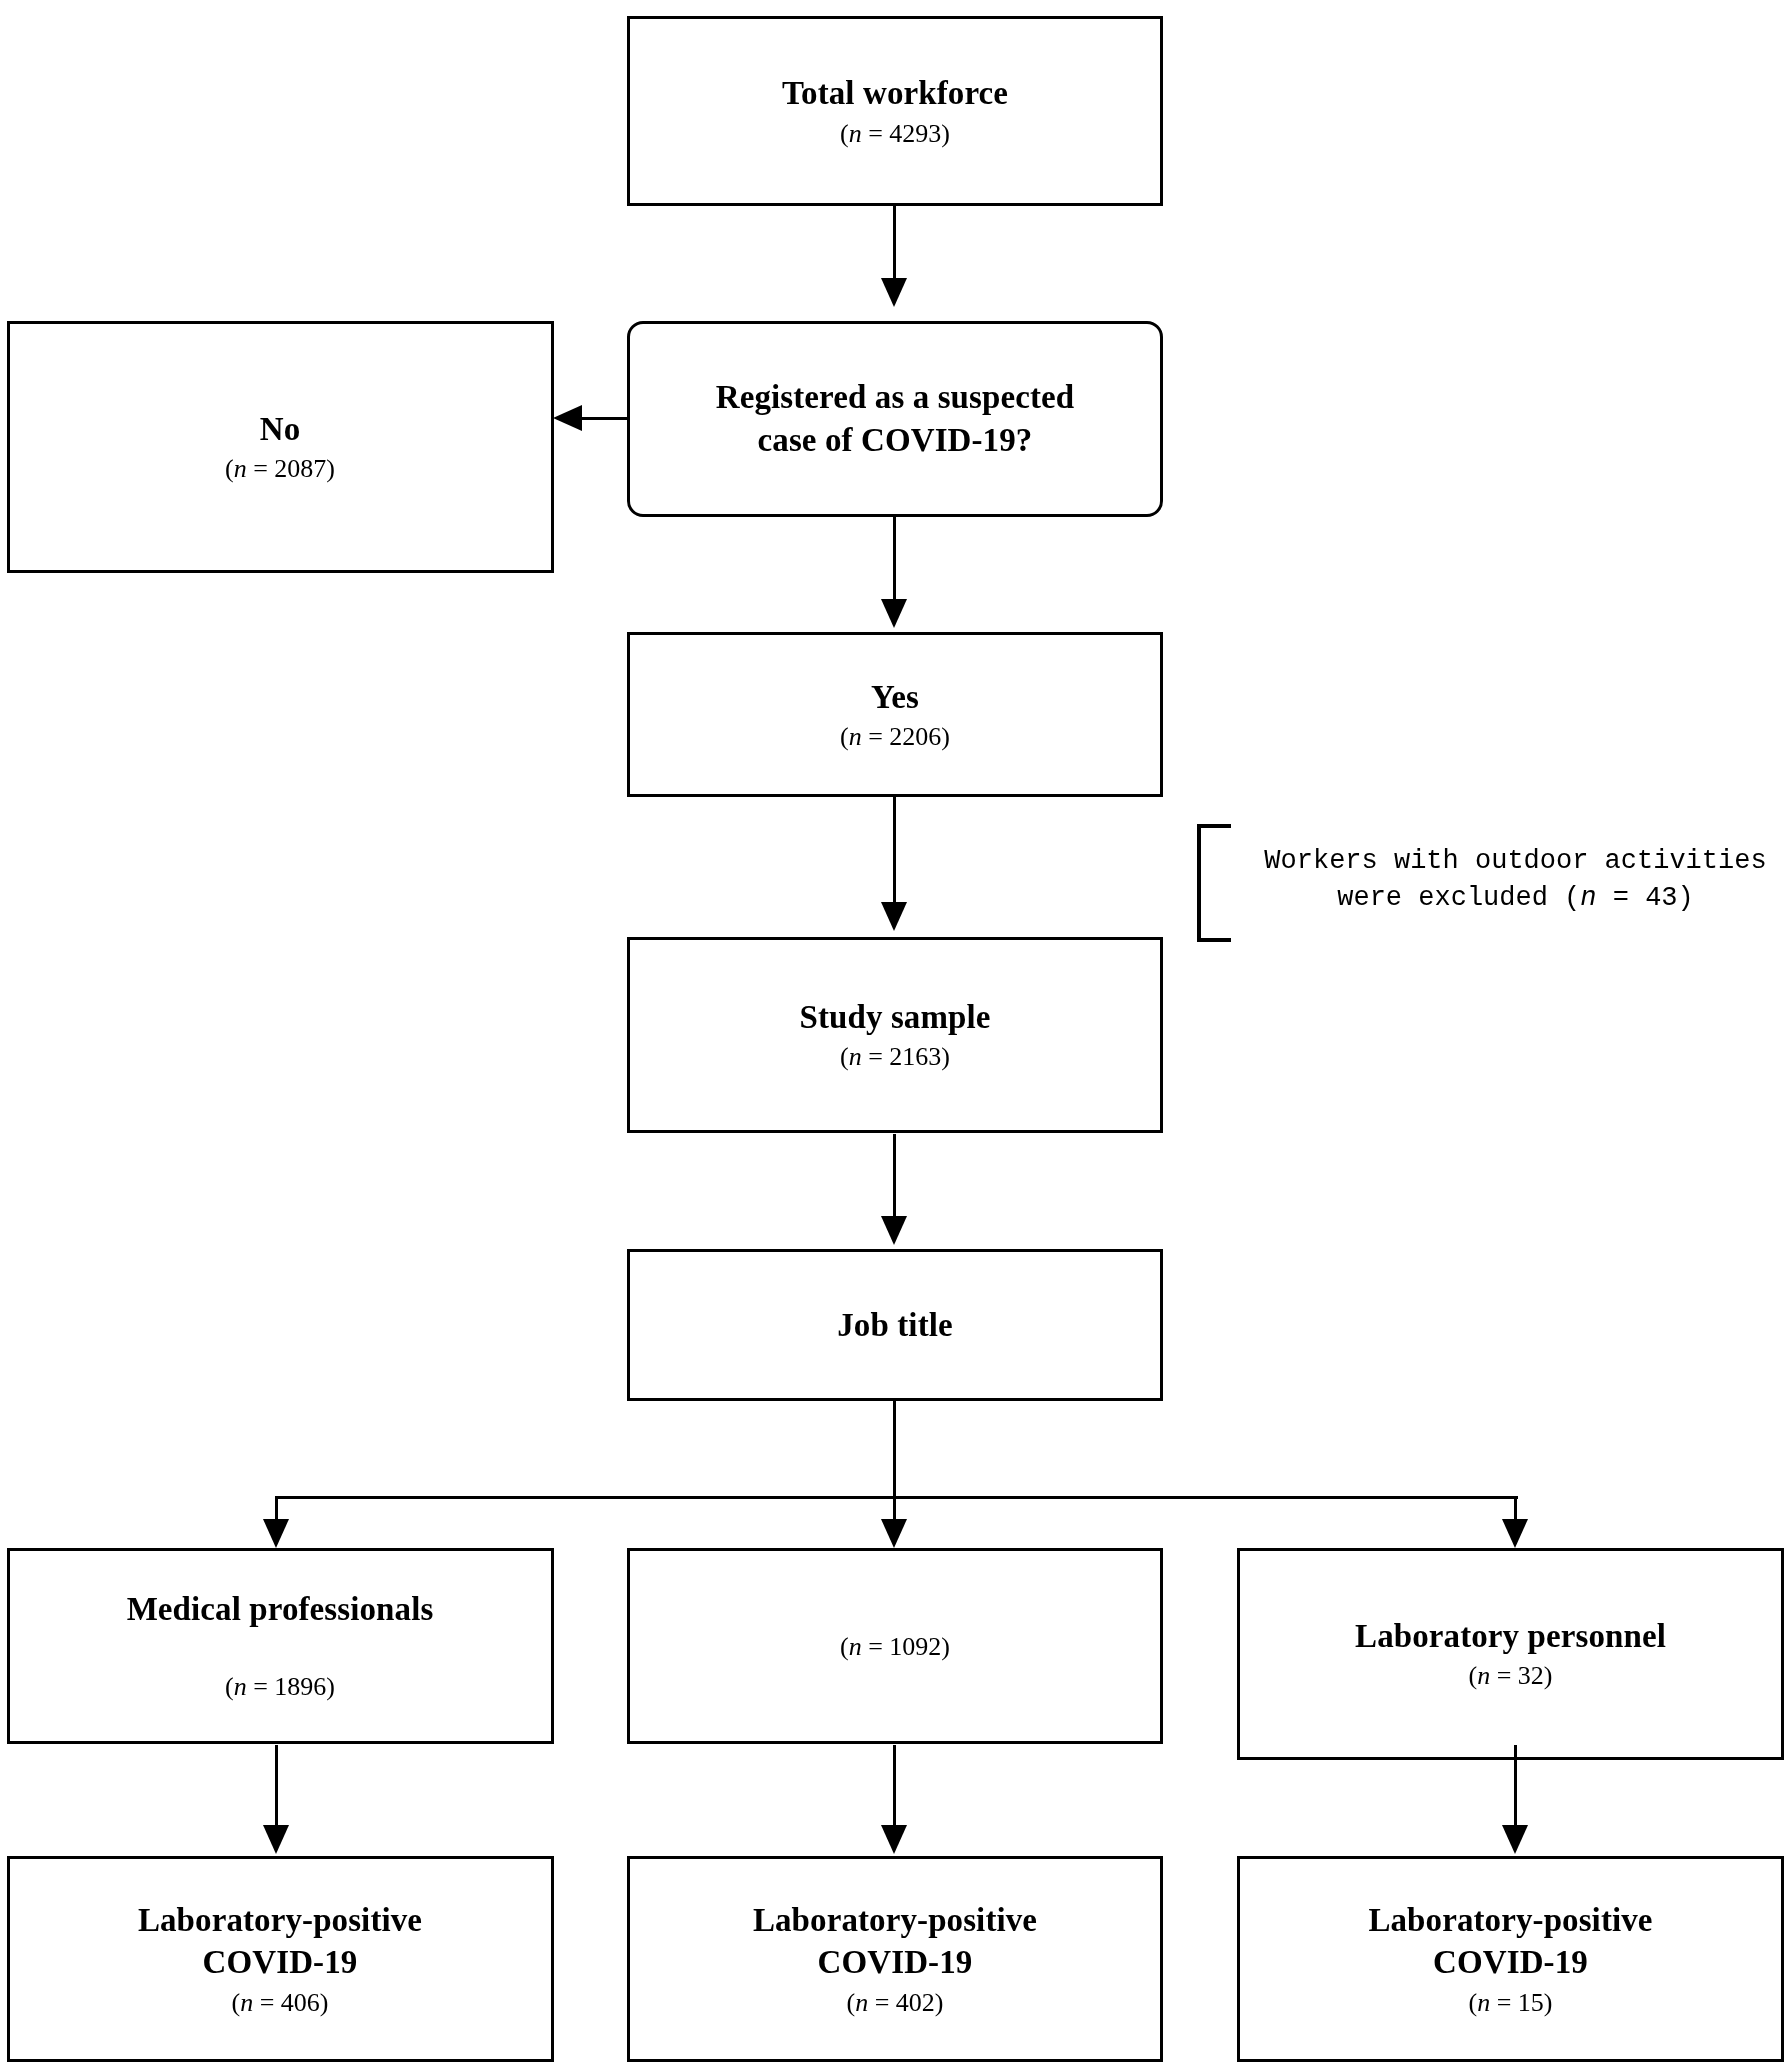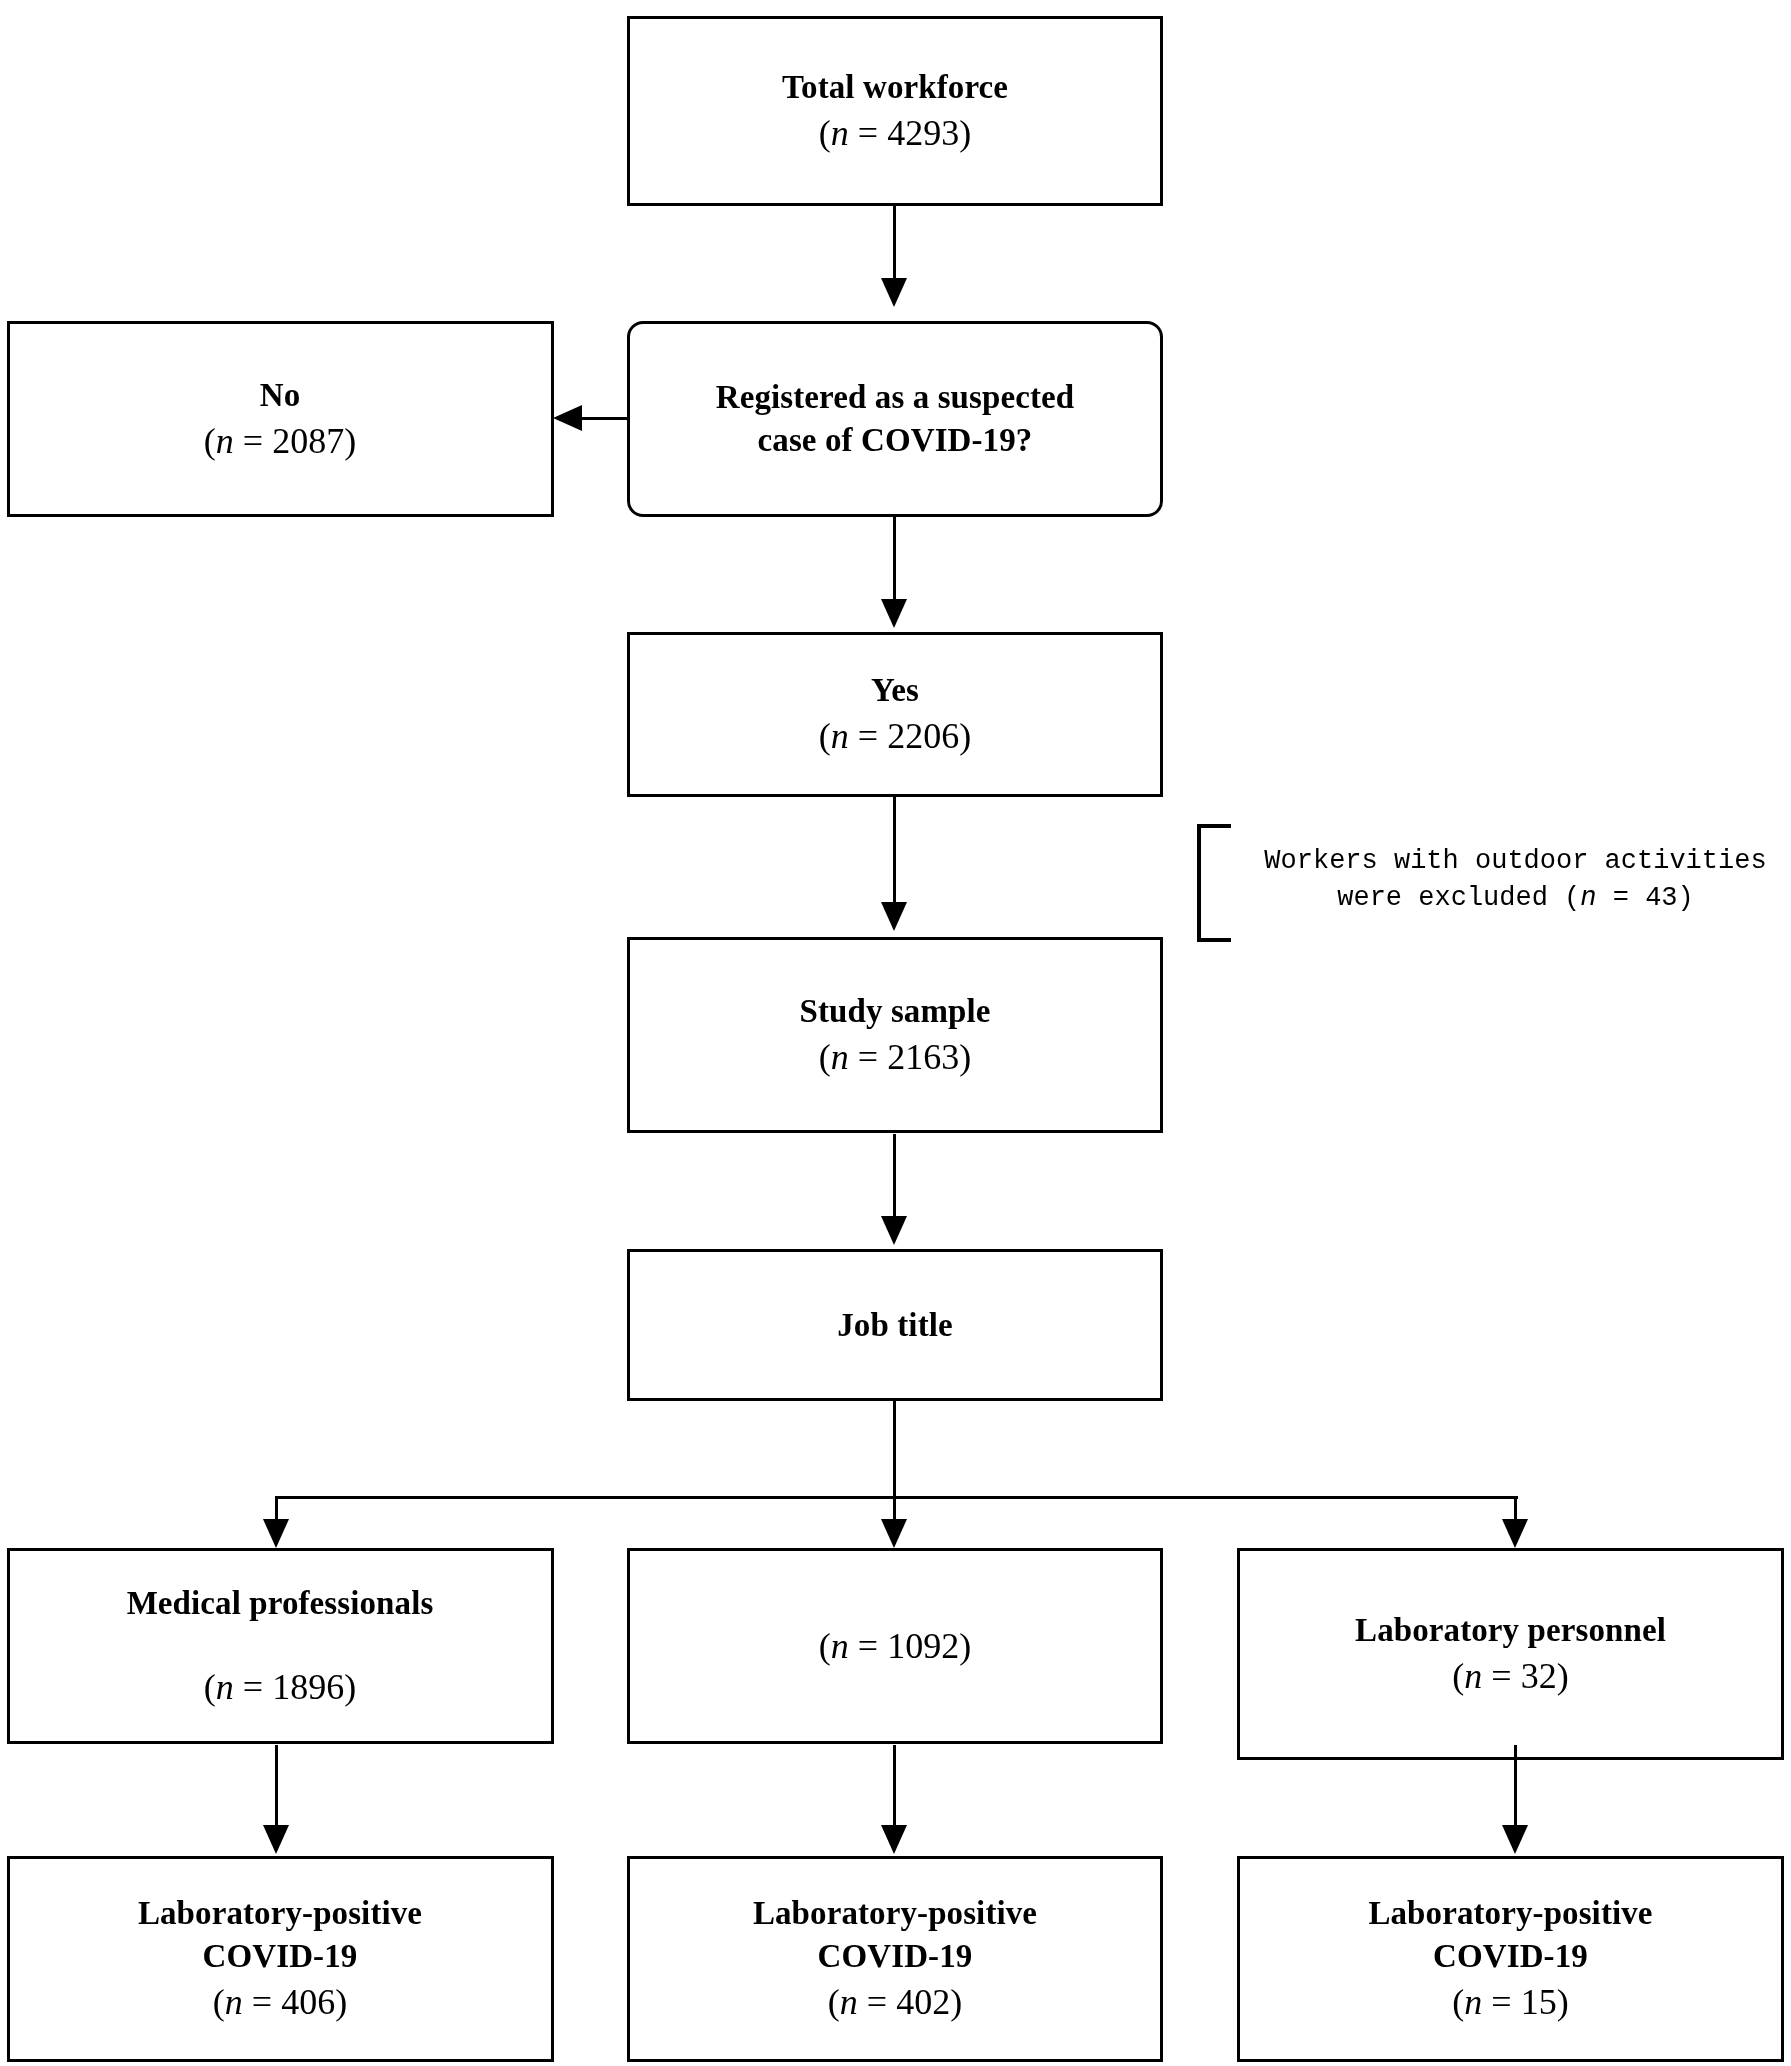--- a/index.html
+++ b/index.html
@@ -31,21 +31,21 @@
     line-height: 1.30;
   }
   .node .title {
     font-weight: bold;
     font-size: 33px;
     letter-spacing: 0.1px;
   }
   .node .title .ln { display: block; }
   .node .count {
     font-weight: normal;
-    font-size: 36px;
+    font-size: 26px;
     margin-top: 1.3px;
   }
   .node .count .it { font-style: italic; }
 
   
   .vline {
     position: absolute;
     background: #000000;
     width: 3.3px;
   }
@@ -108,21 +108,21 @@
   <div class="vline" style="left:893px; top:206px; height:75px;"></div>
   <div class="arrow-down" style="left:881px; top:278px;"></div>
 
   <div class="node" style="left:627px; top:321px; width:536px; height:196px;border-radius:16px;">
     <div class="title">
       <span class="ln">Registered as a suspected</span>
       <span class="ln">case of COVID-19?</span>
     </div>
   </div>
 
-  <div class="node" style="left:6.5px; top:321px; width:547px; height:196px;align-items:center;">
+  <div class="node" style="left:6.5px; top:321px; width:547px; height:252px;align-items:center;">
     <div class="title">
       <span class="ln">No</span>
     </div>
     <div class="count">
       (<span class="it">n</span><span> = </span><span>2087</span>)
     </div>
   </div>
 
   <div class="hline" style="left:581px; top:417px; width:47px;"></div>
   <div class="arrow-left" style="left:553px; top:405px;"></div>

